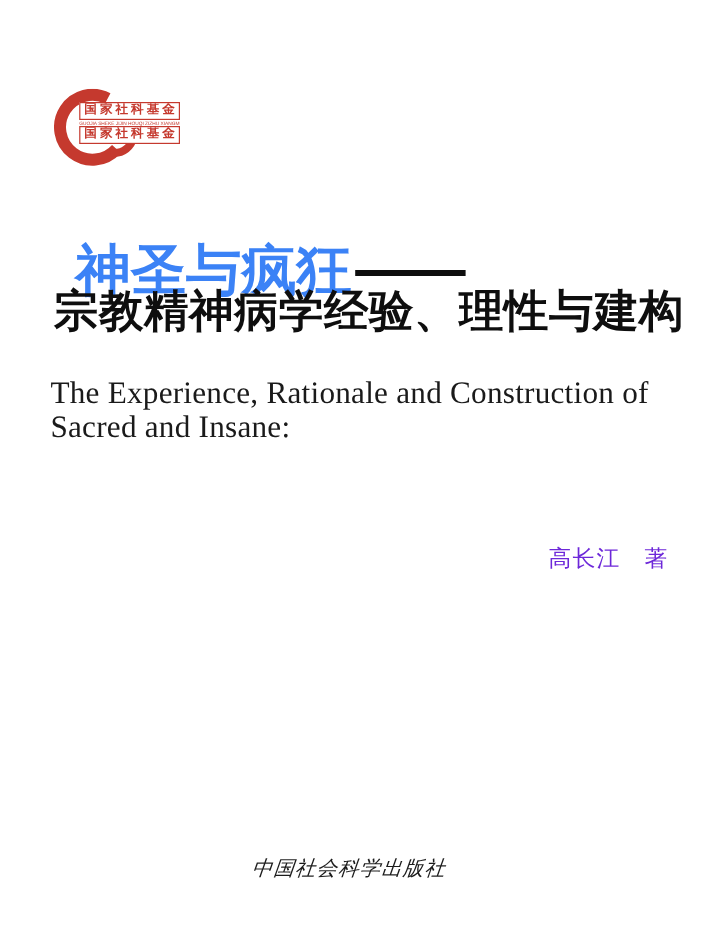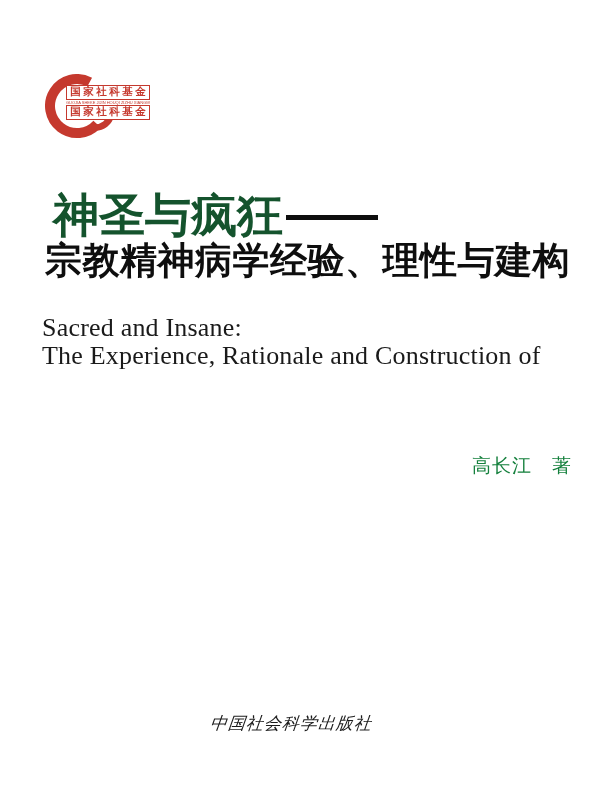--- a/index.html
+++ b/index.html
@@ -62,25 +62,25 @@
     white-space: nowrap;
     overflow: hidden;
     letter-spacing: 0;
   }
 
   
   .main-title {
     position: absolute;
     left: 45px;
     top: 183px;
-    margin: 8px;
+    margin: 18px;
     font-size: 46px;
     line-height: 50px;
     font-weight: 700;
-    color: #14532d;
+    color: #3b82f6;
     letter-spacing: 0px;
     white-space: nowrap;
   }
   .title-dash {
     display: inline-block;
     width: 92px;
     height: 5px;
     background: #0e0e0e;
     vertical-align: middle;
     margin-left: 3px;
@@ -106,24 +106,24 @@
     font-size: 26px;
     line-height: 28px;
     font-weight: 400;
     color: #1a1a1a;
     letter-spacing: 0.2px;
   }
 
   
   .author {
     position: absolute;
-    left: 472px;
+    left: 457px;
     top: 453px;
     font-size: 19px;
-    color: #15803d;
+    color: #6d28d9;
     letter-spacing: 1px;
     white-space: nowrap;
   }
 
   
   .publisher {
     position: absolute;
     left: 210px;
     top: 712px;
     width: 160px;
@@ -153,21 +153,21 @@
       <div class="logo-pinyin">GUOJIA SHEKE JIJIN HOUQI ZIZHU XIANGMU</div>
       <div class="logo-box">国家社科基金</div>
     </div>
   </div>
 
   <h1 class="main-title"><span>神圣与疯狂</span><span class="title-dash"></span></h1>
 
   <h2 class="sub-title">宗教精神病学经验、理性与建构</h2>
 
   <div class="en-title">
+    <div>The Experience, Rationale and Construction of</div>
     <div>Sacred and Insane:</div>
-    <div>The Experience, Rationale and Construction of</div>
   </div>
 
   <div class="author">高长江　著</div>
 
   <div class="publisher">中国社会科学出版社</div>
 
 </div>
 
 </body></html>

